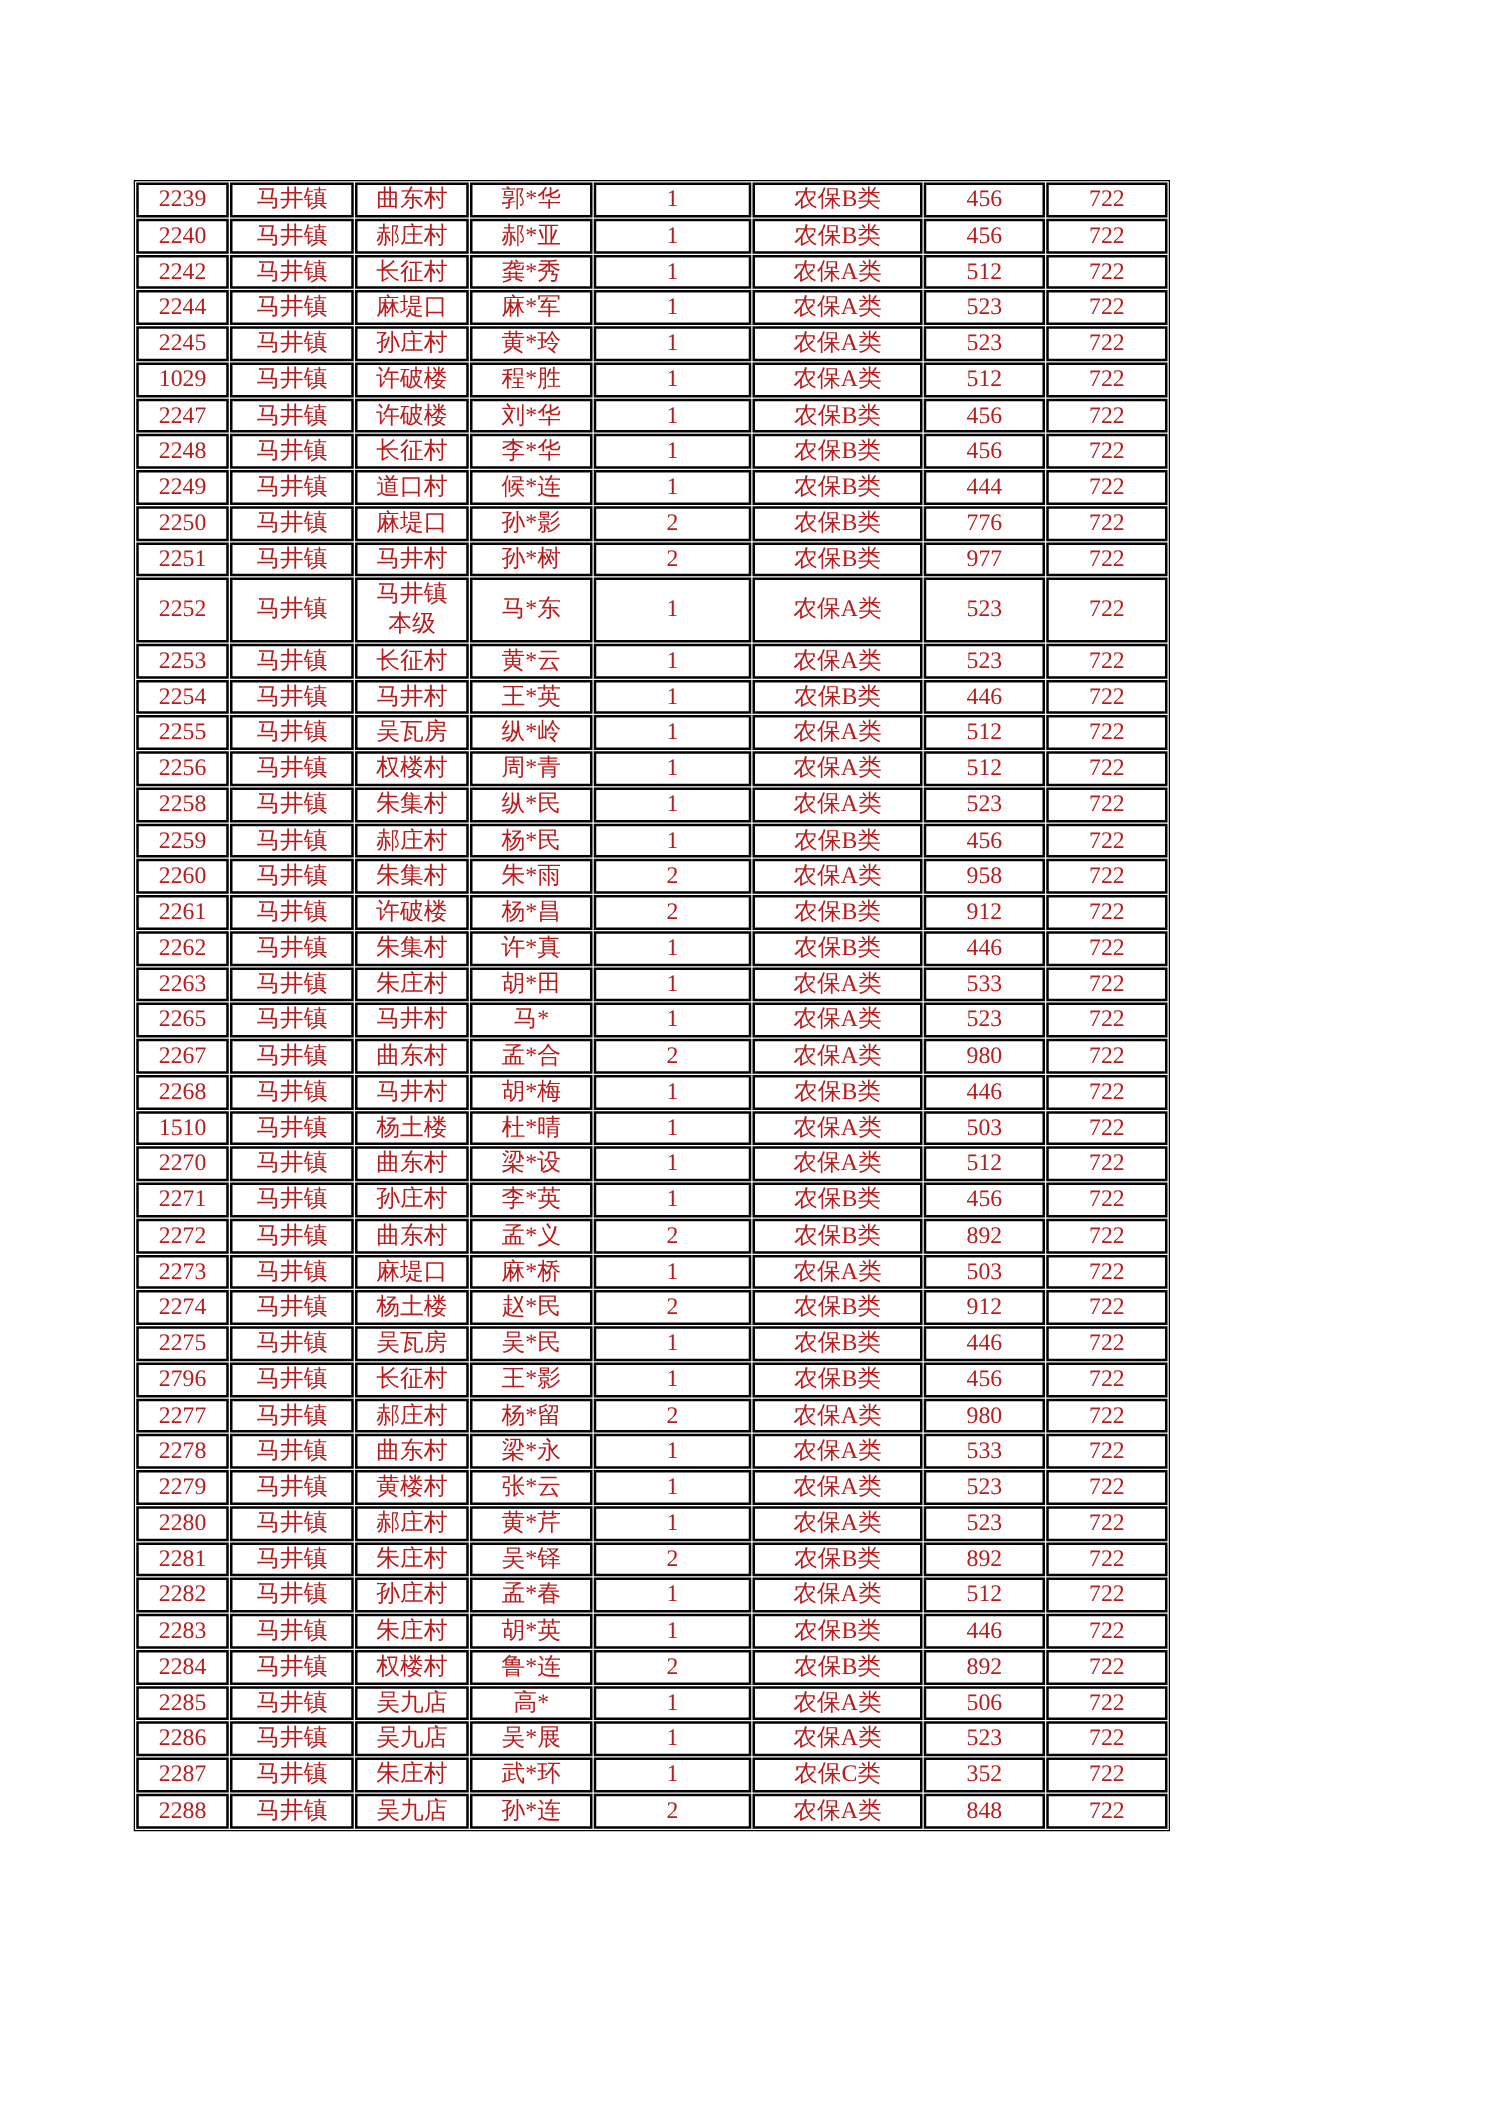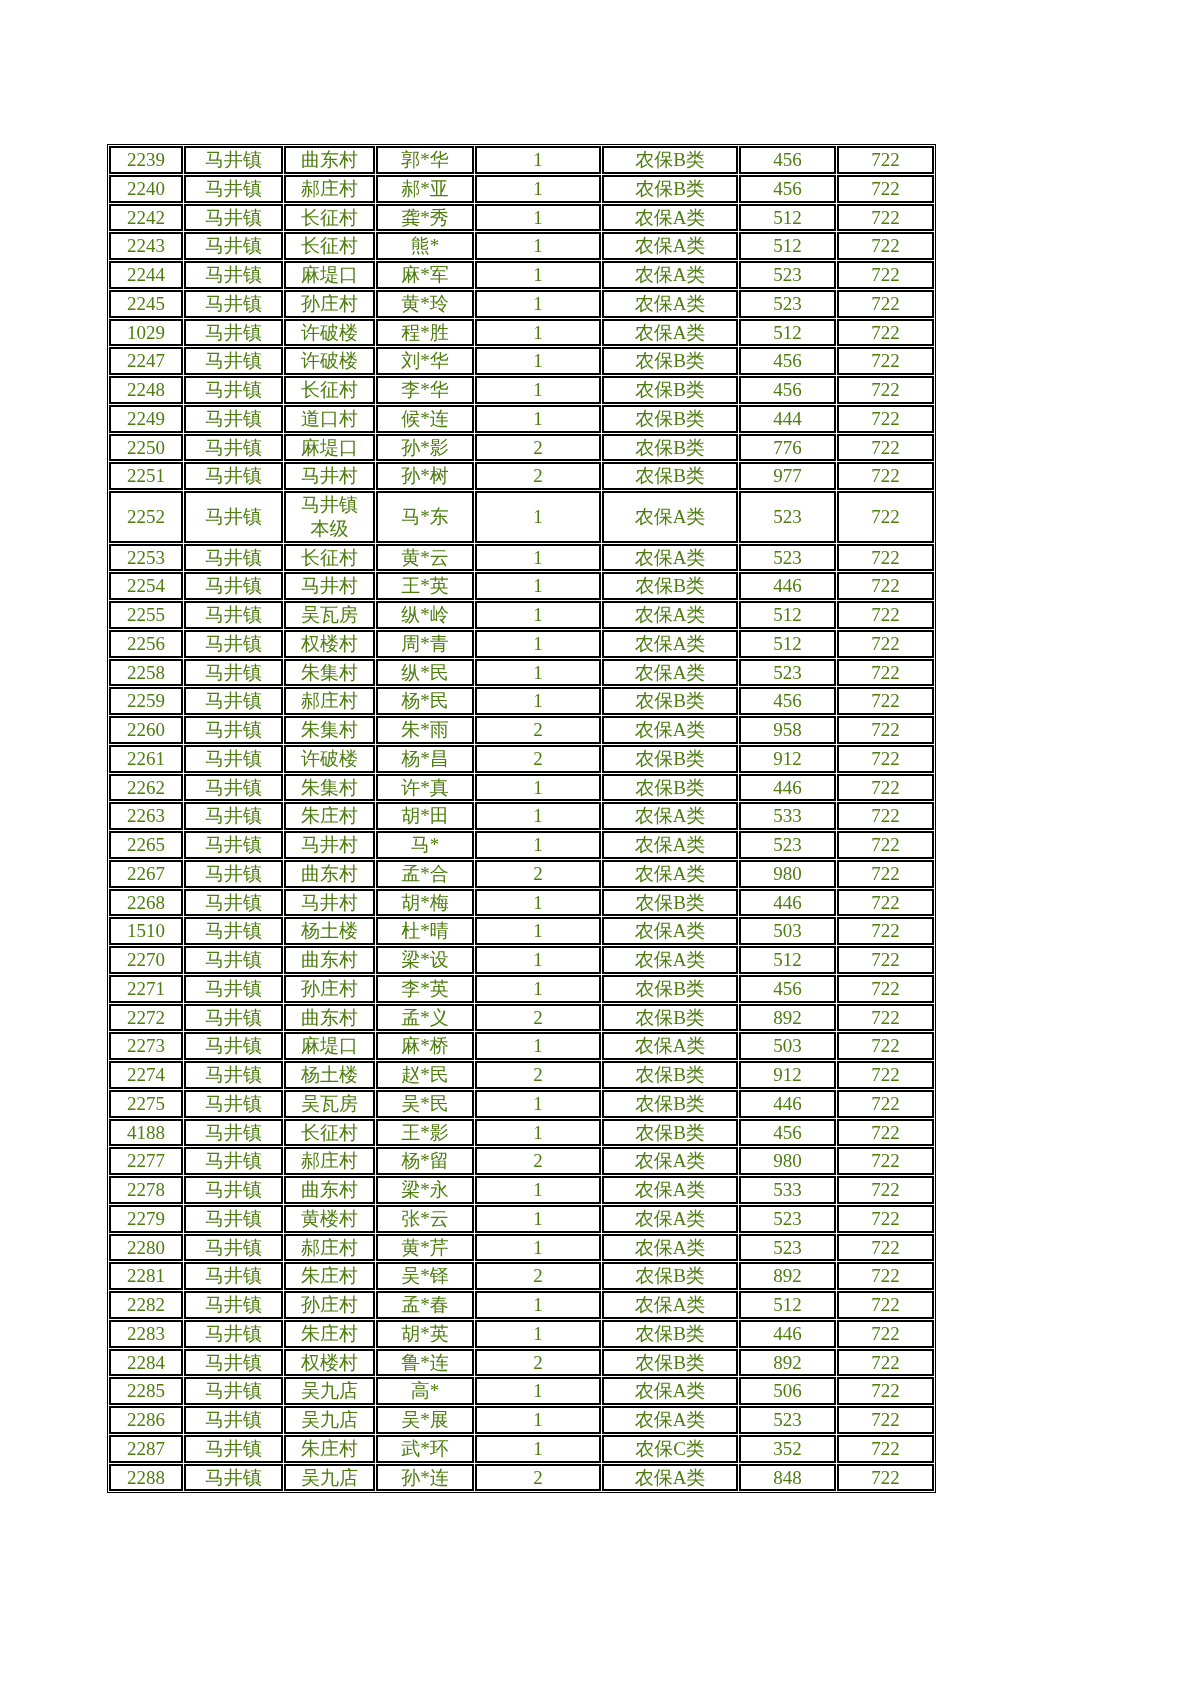--- a/index.html
+++ b/index.html
@@ -7,21 +7,21 @@
     padding: 0;
     background: #ffffff;
   }
   .page {
     position: relative;
     width: 1190px;
     height: 1684px;
     background: #ffffff;
     overflow: hidden;
     font-family: "Liberation Serif", "DejaVu Serif", serif;
-    color: #4d7c0f;
+    color: #b91c1c;
   }
   table.roster {
     position: absolute;
     left: 107px;
     top: 144px;
     width: 820px;
     table-layout: fixed;
     border-collapse: separate;
     border-spacing: 1px;
     border: 1px solid #000;
@@ -79,30 +79,20 @@
           <td>2242</td>
           <td>马井镇</td>
           <td>长征村</td>
           <td>龚*秀</td>
           <td>1</td>
           <td>农保A类</td>
           <td>512</td>
           <td>722</td>
         </tr>
         <tr>
-          <td>2243</td>
-          <td>马井镇</td>
-          <td>长征村</td>
-          <td>熊*</td>
-          <td>1</td>
-          <td>农保A类</td>
-          <td>512</td>
-          <td>722</td>
-        </tr>
-        <tr>
           <td>2244</td>
           <td>马井镇</td>
           <td>麻堤口</td>
           <td>麻*军</td>
           <td>1</td>
           <td>农保A类</td>
           <td>523</td>
           <td>722</td>
         </tr>
         <tr>
@@ -380,21 +370,21 @@
           <td>2275</td>
           <td>马井镇</td>
           <td>吴瓦房</td>
           <td>吴*民</td>
           <td>1</td>
           <td>农保B类</td>
           <td>446</td>
           <td>722</td>
         </tr>
         <tr>
-          <td>4188</td>
+          <td>2796</td>
           <td>马井镇</td>
           <td>长征村</td>
           <td>王*影</td>
           <td>1</td>
           <td>农保B类</td>
           <td>456</td>
           <td>722</td>
         </tr>
         <tr>
           <td>2277</td>

